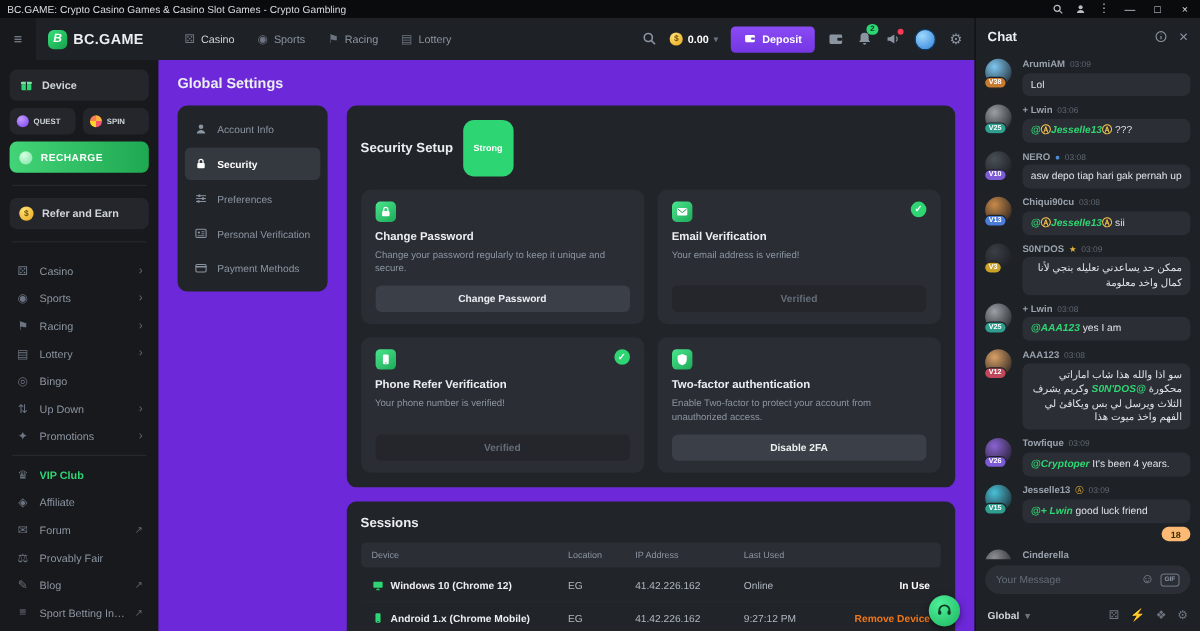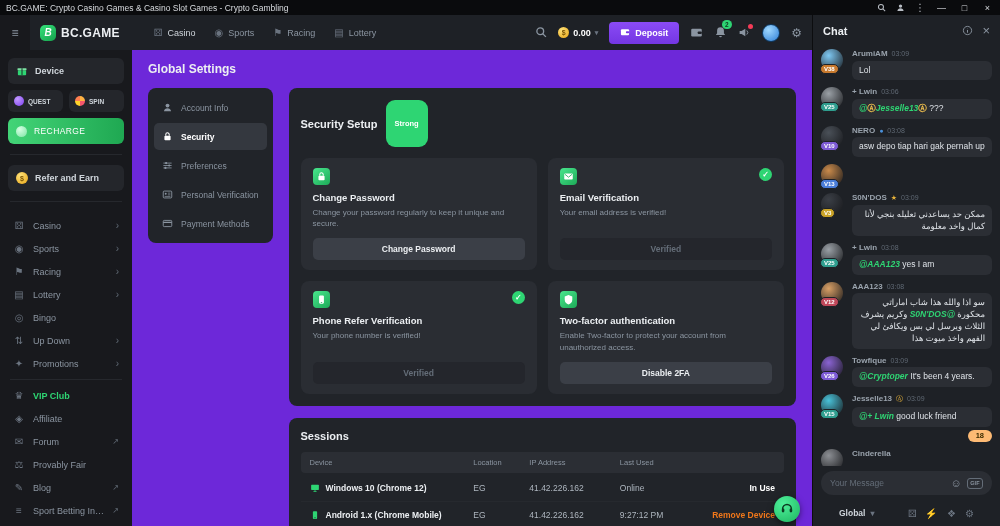--- a/index.html
+++ b/index.html
@@ -45,21 +45,21 @@
 .body-row{flex:1;display:flex;min-height:0}
 
 .sidebar{flex:0 0 132px;background:#18191d;padding:8px 8px 0;display:flex;flex-direction:column;gap:6px;overflow:hidden}
 .side-box{background:#24262b;border-radius:6px;height:26px;display:flex;align-items:center;gap:7px;padding:0 8px;font-size:9px;font-weight:bold;color:#cfd5db;cursor:pointer}
 .box-ic{display:flex}
 .box-ic svg{width:12px;height:12px}
 .qs-row{display:flex;gap:6px}
 .qs-btn{flex:1;height:22px;background:#24262b;border:none;border-radius:6px;display:flex;align-items:center;gap:4px;padding:0 6px;color:#cfd5db;font-size:6.5px;font-weight:bold;cursor:pointer;font-family:inherit}
 .q-ic{width:10px;height:10px;border-radius:50%;background:radial-gradient(circle at 35% 30%,#c39bff,#7d3ff2)}
 .s-ic{width:10px;height:10px;border-radius:50%;background:conic-gradient(#ffb142 0 25%,#f5576c 25% 50%,#ffd32a 50% 75%,#ff7f50 75%)}
-.recharge{height:26px;border:none;border-radius:6px;background:linear-gradient(90deg,#43d477,#1fa852);display:flex;align-items:center;gap:7px;padding:0 8px;font-size:8.5px;font-weight:normal;color:#fff;letter-spacing:.4px;cursor:pointer;font-family:inherit}
+.recharge{height:26px;border:none;border-radius:6px;background:linear-gradient(90deg,#43d477,#1fa852);display:flex;align-items:center;gap:7px;padding:0 8px;font-size:8.5px;font-weight:bold;color:#fff;letter-spacing:.4px;cursor:pointer;font-family:inherit}
 .r-ic{width:11px;height:11px;border-radius:50%;background:radial-gradient(circle at 35% 30%,#d6ffe3,#7be3a3)}
 .refer-ic{width:12px;height:12px;border-radius:50%;background:radial-gradient(circle at 35% 30%,#ffe27a,#e7a514);display:grid;place-items:center;font-size:7px;color:#7a5200;font-weight:bold}
 .side-menu{display:flex;flex-direction:column;margin-top:2px}
 .side-item{height:23px;display:flex;align-items:center;gap:8px;padding:0 5px;font-size:9px;color:#8b95a1;cursor:pointer}
 .si-icon{width:12px;text-align:center;color:#6b7480;font-size:10px}
 .si-label{flex:1;white-space:nowrap;overflow:hidden;text-overflow:ellipsis}
 .side-item.green .si-label{color:#2ed573;font-weight:bold}
 .si-chev{color:#5f6873;font-size:10px}
 .si-ext{color:#5f6873;font-size:8px}
 .side-div{height:1px;background:#26282d;margin:4px 2px;flex:0 0 1px}
@@ -122,21 +122,21 @@
 .mention{color:#2ed573;font-weight:bold;font-style:italic;cursor:pointer}
 .emblem{color:#f2c14e;font-weight:bold}
 .m-tip-row{text-align:right}
 .m-tip{display:inline-block;background:#fdba74;color:#3a2b00;font-size:7.5px;font-weight:bold;border-radius:8px;padding:1.5px 8px;margin-top:3px}
 .chat-input-row{flex:0 0 34px;padding:5px 8px}
 .chat-input{height:24px;background:#2b2e34;border-radius:12px;display:flex;align-items:center;gap:5px;padding:0 9px}
 .chat-input input{flex:1;min-width:0;background:transparent;border:none;outline:none;color:#dfe3e8;font-size:8.5px;font-family:inherit}
 .chat-input input::placeholder{color:#646d78}
 .smiley{color:#8b95a1;font-size:11px;cursor:pointer}
 .gifchip{border:1px solid #646d78;color:#8b95a1;border-radius:3px;font-size:5.5px;font-weight:bold;padding:1.5px 2.5px;cursor:pointer}
-.chat-foot{flex:0 0 26px;display:flex;align-items:center;gap:8px;padding:0 26px}
+.chat-foot{flex:0 0 26px;display:flex;align-items:center;gap:8px;padding:0 10px}
 .room{display:flex;align-items:center;gap:5px;font-size:8.5px;font-weight:bold;color:#cfd5db;cursor:pointer}
 .room .chev{font-size:8px}
 .foot-icons{margin-left:auto;display:flex;gap:9px;color:#6b7480;font-size:10px}
 .foot-icons span{cursor:pointer}
 </style>
 </head>
 <body>
 
 <div class="screen">
 
@@ -548,20 +548,27 @@
                 <span class="m-time">03:08</span>
               </div>
               <div class="m-bubble">asw depo tiap hari gak pernah up</div>
             </div>
           </div>
           <div class="msg">
             <div class="m-av">
               <div class="m-avatar" style="background:radial-gradient(circle at 35% 30%, #c98a4b, #16171a)"></div>
               <div class="m-level" style="background:#4a7dd8">V13</div>
             </div>
+            <div class="m-body">
+              <div class="m-head">
+                <span class="m-user">Chiqui90cu</span>
+                <span class="m-time">03:08</span>
+              </div>
+              <div class="m-bubble"><span class="mention">@</span><span class="emblem">Ⓐ</span><span class="mention">Jesselle13</span><span class="emblem">Ⓐ</span> sii</div>
+            </div>
           </div>
           <div class="msg">
             <div class="m-av">
               <div class="m-avatar" style="background:radial-gradient(circle at 35% 30%, #3b3f46, #16171a)"></div>
               <div class="m-level" style="background:#c9a227">V3</div>
             </div>
             <div class="m-body">
               <div class="m-head">
                 <span class="m-user">S0N'DOS</span>
                 <span class="u-emblem" style="color:#e8b33a">★</span>

